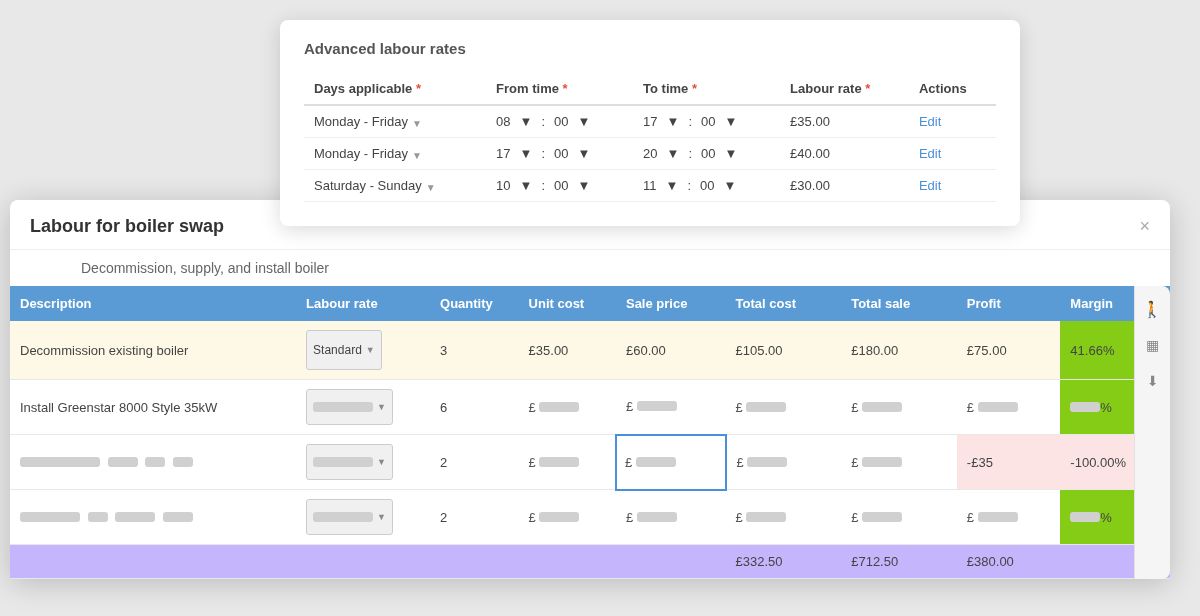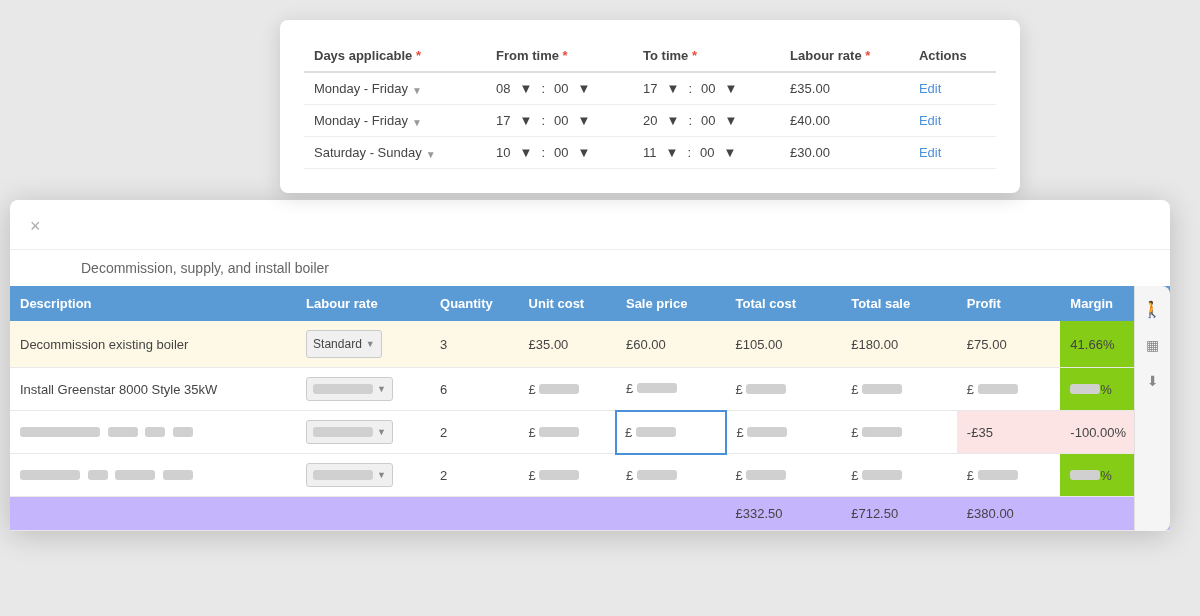--- a/index.html
+++ b/index.html
@@ -138,21 +138,21 @@
       background: #fef9e7 !important;
     }
     .row-normal {
       background: #fff !important;
     }
 
     .badge-standard {
       background: #f0f0f0;
       border: 1px solid #ccc;
       border-radius: 3px;
-      padding: 6px 6px;
+      padding: 12px 6px;
       font-size: 12px;
       display: inline-flex;
       align-items: center;
       gap: 4px;
     }
     .badge-standard .arrow {
       font-size: 9px;
       color: #888;
     }
 
@@ -222,20 +222,21 @@
     .col-totalcost { width: 95px; }
     .col-totalsale { width: 95px; }
     .col-profit { width: 85px; }
     .col-margin { width: 90px; }
     .pound-sym { color: #555; }
   </style>
 </head>
 <body>
 
 <div class="advanced-card">
+  <div class="advanced-card-title">Advanced labour rates</div>
   <table class="adv-table">
     <thead>
       <tr>
         <th>Days applicable <span class="required">*</span></th>
         <th>From time <span class="required">*</span></th>
         <th>To time <span class="required">*</span></th>
         <th>Labour rate <span class="required">*</span></th>
         <th>Actions</th>
       </tr>
     </thead>
@@ -320,20 +321,21 @@
         </td>
         <td>£30.00</td>
         <td><a class="edit-link">Edit</a></td>
       </tr>
     </tbody>
   </table>
 </div>
 
 <div class="main-modal">
   <div class="modal-header">
+    <span class="modal-title">Labour for boiler swap</span>
     <span class="modal-close">×</span>
   </div>
   <div class="modal-subtitle">Decommission, supply, and install boiler</div>
 
   <div style="position:relative;">
     <table class="main-table">
       <thead>
         <tr>
           <th class="col-desc">Description</th>
           <th class="col-labour">Labour rate</th>

